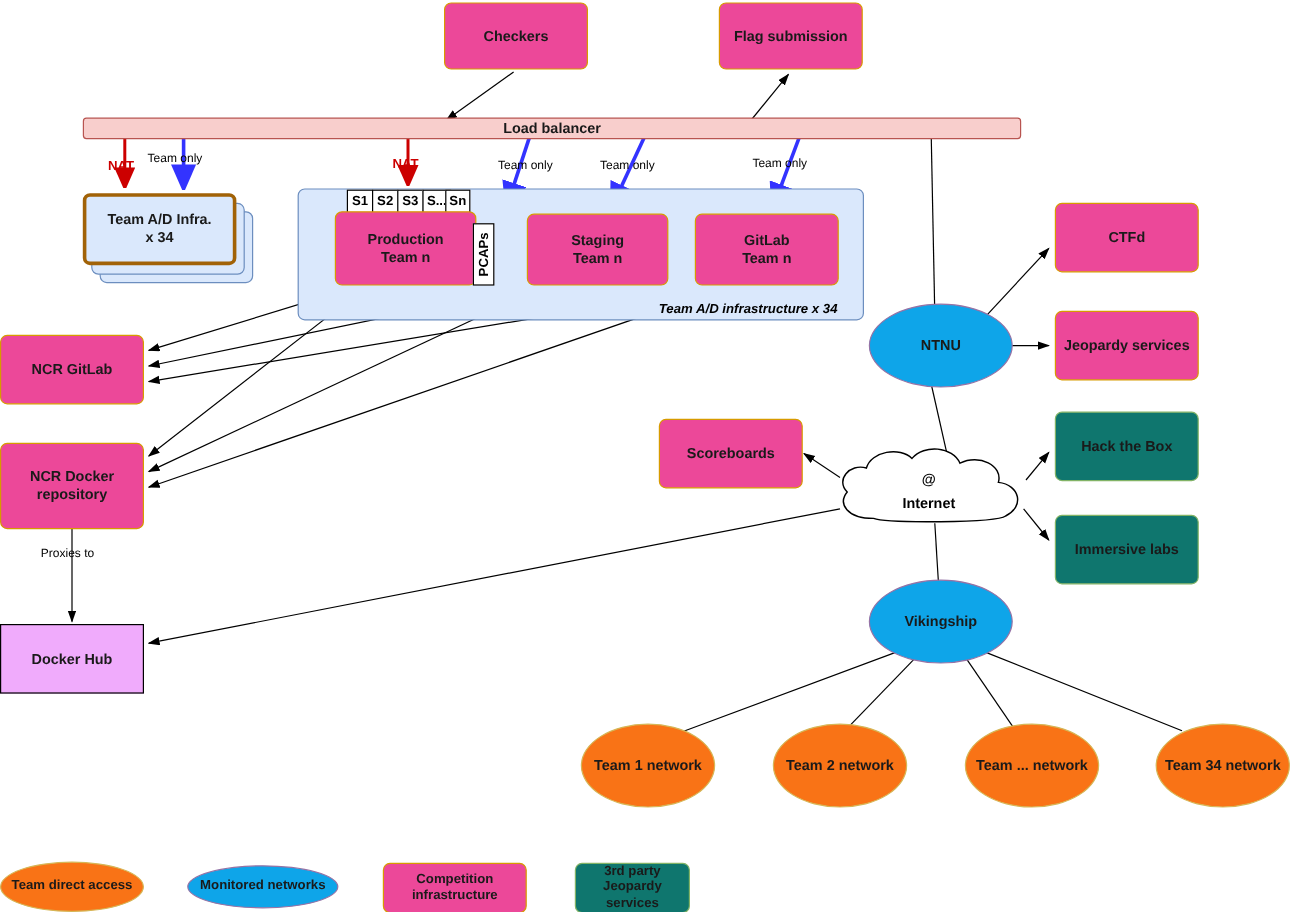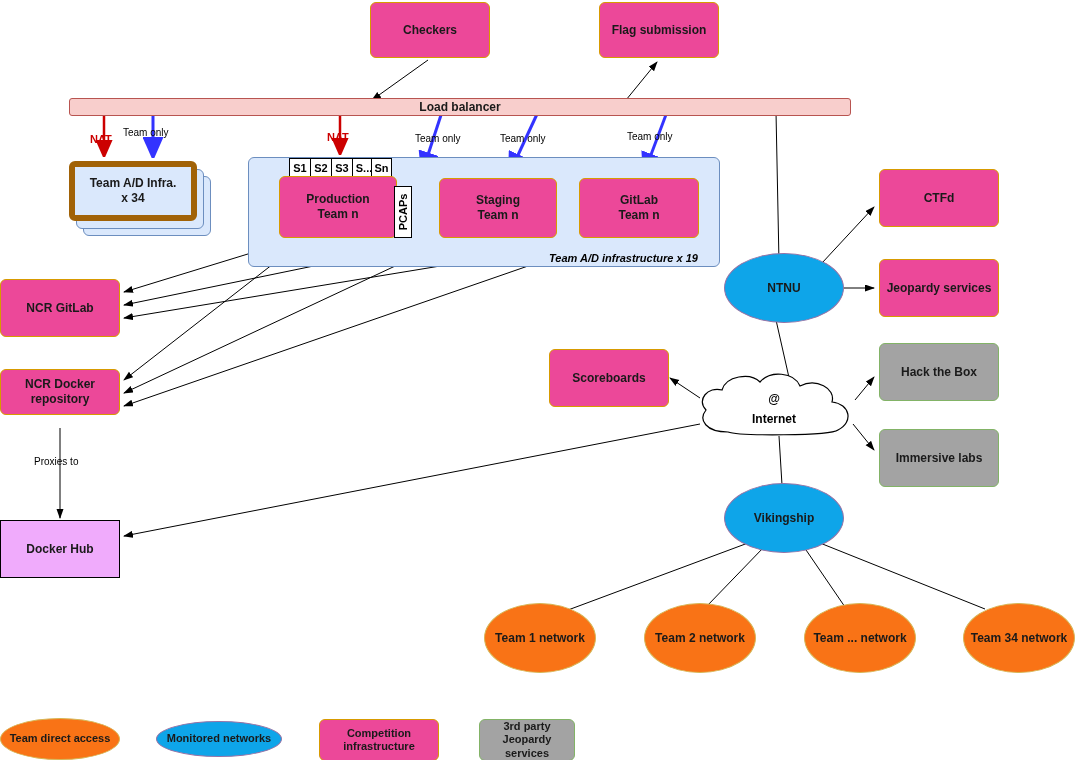--- a/index.html
+++ b/index.html
@@ -1,21 +1,21 @@
 <!DOCTYPE html>
 <html><head>
 <meta charset="utf-8">
 <style>
   html,body{margin:0;padding:0;background:#ffffff;}
   body{width:1080px;height:760px;position:relative;font-family:"Liberation Sans",sans-serif;overflow:hidden;}
   #canvas{position:absolute;left:0;top:0;width:1080px;height:760px;}
   .node{position:absolute;box-sizing:border-box;display:flex;align-items:center;justify-content:center;text-align:center;font-weight:bold;font-size:12px;color:#1a1a1a;line-height:1.25;}
   .rect{border:1px solid #d79b00;background:#ec4899;border-radius:6px;}
-  .rect.blue{border:6px solid #a16207;background:#dae8fc;border-radius:6px;}
-  .rect.green{border:1px solid #82b366;background:#a3a3a3;border-radius:6px;}
+  .rect.blue{border:3px solid #a16207;background:#dae8fc;border-radius:6px;}
+  .rect.green{border:1px solid #82b366;background:#0f766e;border-radius:6px;}
   .rect.white{border:1px solid #000000;background:#f0abfc;border-radius:0;}
   .bar{border:1px solid #b85450;background:#f8cecc;border-radius:3px;}
   .ellipse{border:1px solid #9673a6;background:#0ea5e9;border-radius:50%;}
   .ellipse.yellow{border:1px solid #d6b656;background:#f97316;border-radius:50%;}
   .grpbox{position:absolute;box-sizing:border-box;border:1px solid #6c8ebf;background:#dae8fc;border-radius:6px;}
   .stackbox{position:absolute;box-sizing:border-box;border:1px solid #6c8ebf;background:#dae8fc;border-radius:6px;}
   .smallcell{position:absolute;box-sizing:border-box;border:1px solid #000;background:#fff;display:flex;align-items:center;justify-content:center;font-size:11px;font-weight:bold;color:#000;}
   .vlabel{position:absolute;box-sizing:border-box;border:1px solid #000;background:#fff;display:flex;align-items:center;justify-content:center;font-size:11px;font-weight:bold;color:#000;}
   .vlabel span{transform:rotate(-90deg);white-space:nowrap;}
   .txt{position:absolute;font-size:10px;color:#000;white-space:nowrap;}
@@ -95,21 +95,21 @@
 </div>
 
 <div class="stackbox" style="left:83px;top:176px;width:128px;height:60px;"></div>
 <div class="stackbox" style="left:76px;top:169px;width:128px;height:60px;"></div>
 <div class="node rect blue" style="left:69px;top:161px;width:128px;height:60px;flex-direction:column;">
   <span>Team A/D Infra.</span>
   <span>x 34</span>
 </div>
 
 <div class="grpbox" style="left:248px;top:157px;width:472px;height:110px;"></div>
-<div class="grouplabel" style="left:549px;top:252px;">Team A/D infrastructure  x 19</div>
+<div class="grouplabel" style="left:549px;top:252px;">Team A/D infrastructure  x 34</div>
 
 <div class="smallcell" style="left:289px;top:158px;width:22px;height:20px;">
   <span>S1</span>
 </div>
 <div class="smallcell" style="left:310px;top:158px;width:22px;height:20px;">
   <span>S2</span>
 </div>
 <div class="smallcell" style="left:331px;top:158px;width:22px;height:20px;">
   <span>S3</span>
 </div>
@@ -136,21 +136,21 @@
 
 <div class="node rect" style="left:579px;top:178px;width:120px;height:60px;flex-direction:column;">
   <span>GitLab</span>
   <span>Team n</span>
 </div>
 
 <div class="node rect" style="left:0px;top:279px;width:120px;height:58px;">
   <span>NCR GitLab</span>
 </div>
 
-<div class="node rect" style="left:0px;top:369px;width:120px;height:46px;flex-direction:column;">
+<div class="node rect" style="left:0px;top:369px;width:120px;height:72px;flex-direction:column;">
   <span>NCR Docker</span>
   <span>repository</span>
 </div>
 
 <div class="node rect white" style="left:0px;top:520px;width:120px;height:58px;">
   <span>Docker Hub</span>
 </div>
 
 <div class="node rect" style="left:549px;top:349px;width:120px;height:58px;">
   <span>Scoreboards</span>

